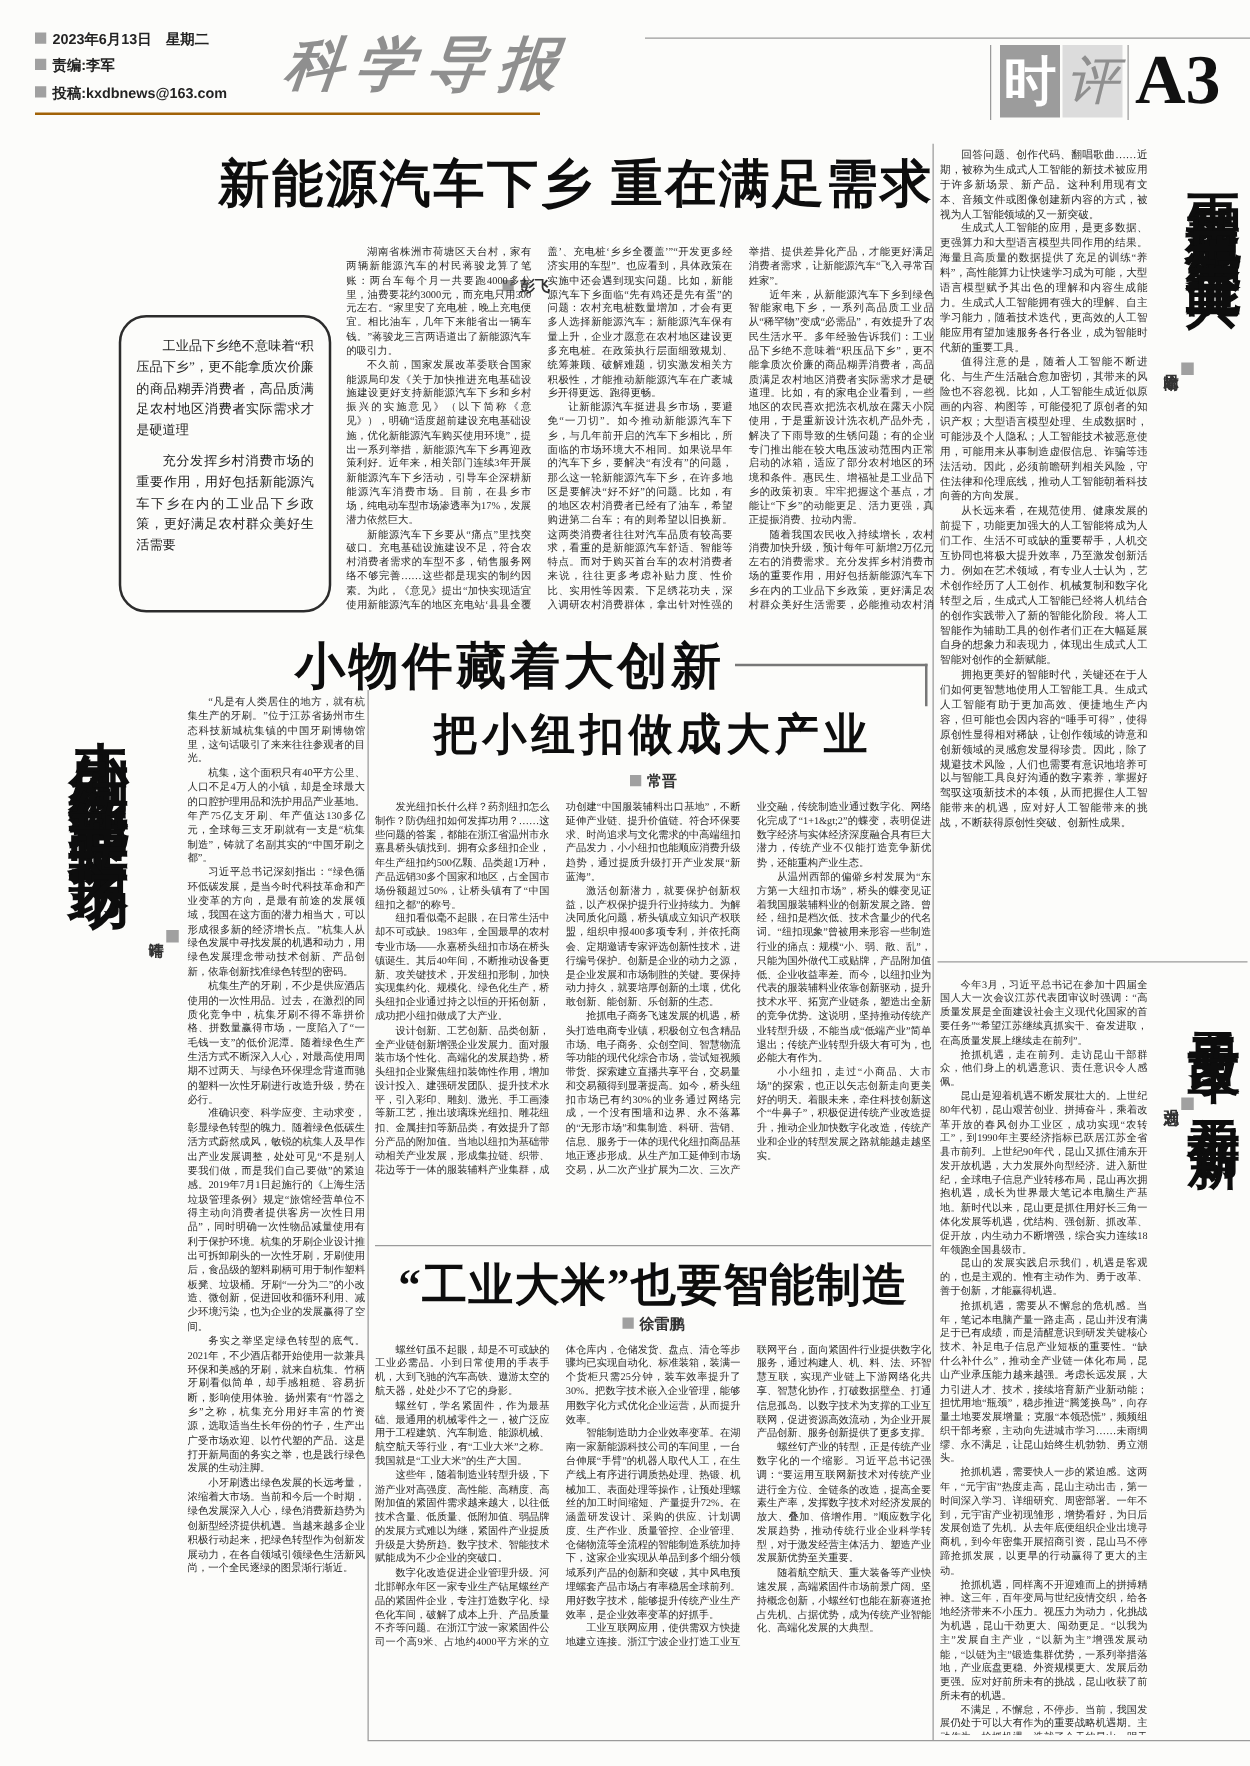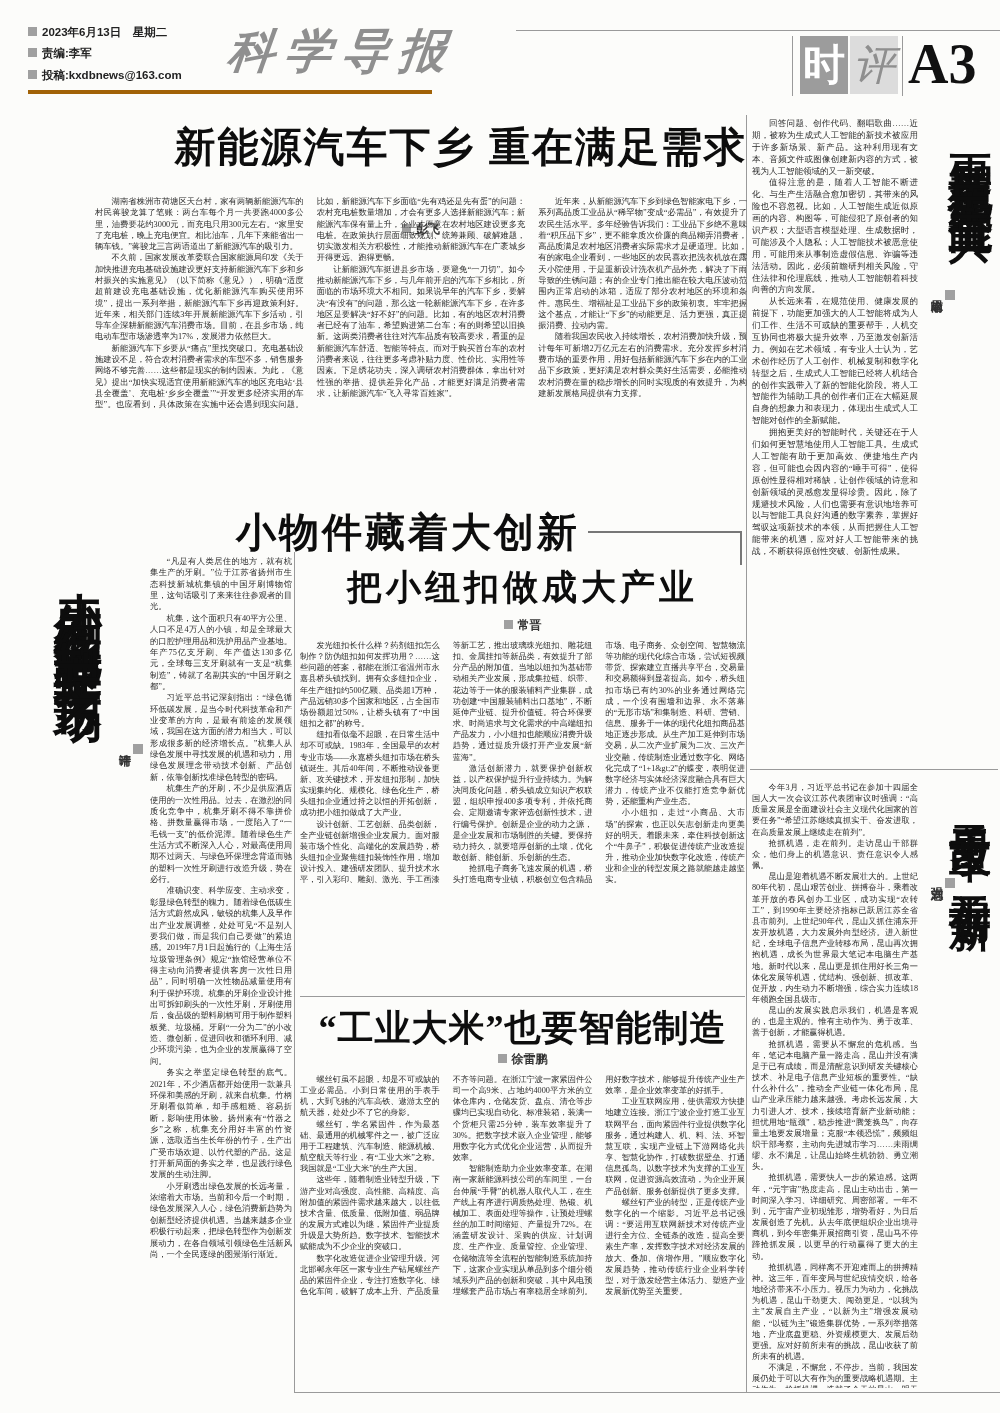--- a/index.html
+++ b/index.html
@@ -7,21 +7,21 @@
   .page {
     position:relative; width:1000px; height:1413px; margin:0 auto;
     background:#fcfcfa; color:#1c1c1c; overflow:hidden;
     font-family:"Liberation Serif", serif;
     box-shadow:0 0 6px rgba(0,0,0,.25);
   }
   .hline, .vline { position:absolute; background:#9a9a9a; }
   
   .hdr-left { position:absolute; left:28px; top:22px; width:404px;
     font-family:"Liberation Sans", sans-serif; font-size:11.5px; font-weight:bold;
-    line-height:1.85; color:#222; border-bottom:4px solid #a16207; padding-bottom:4px; }
+    line-height:1.85; color:#222; border-bottom:2px solid #a16207; padding-bottom:4px; }
   .sq { display:inline-block; width:9px; height:9px; background:#a0a0a0; margin-right:5px; }
   .masthead { position:absolute; left:228px; top:20px; font-size:47px; font-weight:bold;
     font-style:italic; color:#8f8f8f; letter-spacing:10px; transform:skewX(-6deg);
     font-family:"Liberation Serif", serif; }
   .sec-box { position:absolute; top:36px; height:58px; width:48px; text-align:center;
     font-size:42px; line-height:58px; }
   .sec-box.dark { left:800px; background:#9c9c9c; color:#ffffff; font-weight:bold;
     font-family:"Liberation Sans", sans-serif; }
   .sec-box.lite { left:850px; background:#dcdcdc; color:#8f8f8f; font-style:italic;
     font-family:"Liberation Serif", serif; }
@@ -114,33 +114,40 @@
   <div class="hline" style="left:750px; top:769px; width:248px; height:1px;"></div>
   <div class="vline" style="left:294px; top:552px; width:1px; height:840px;"></div>
   <div class="hline" style="left:300px; top:996px; width:445px; height:1px;"></div>
   <div class="hline" style="left:294px; top:1392px; width:706px; height:1px;"></div>
   <div class="banner-bracket"></div>
 
   <div class="nev-title">新能源汽车下乡  重在满足需求</div>
   <div class="nev-byline byline"><span class="sq"></span><span>彭飞</span></div>
 
   <div class="nev-body">
+    <div class="nev-quote-col">
+      <div class="nev-quote">
+        <p>工业品下乡绝不意味着“积压品下乡”，更不能拿质次价廉的商品糊弄消费者，高品质满足农村地区消费者实际需求才是硬道理</p>
+        <p>充分发挥乡村消费市场的重要作用，用好包括新能源汽车下乡在内的工业品下乡政策，更好满足农村群众美好生活需要</p>
+      </div>
+    </div>
     <div class="nev-text bodytext">
       <p>湖南省株洲市荷塘区天台村，家有两辆新能源汽车的村民蒋骏龙算了笔账：两台车每个月一共要跑4000多公里，油费要花约3000元，而充电只用300元左右。“家里安了充电桩，晚上充电便宜。相比油车，几年下来能省出一辆车钱。”蒋骏龙三言两语道出了新能源汽车的吸引力。</p>
       <p>不久前，国家发展改革委联合国家能源局印发《关于加快推进充电基础设施建设更好支持新能源汽车下乡和乡村振兴的实施意见》（以下简称《意见》），明确“适度超前建设充电基础设施，优化新能源汽车购买使用环境”，提出一系列举措，新能源汽车下乡再迎政策利好。近年来，相关部门连续3年开展新能源汽车下乡活动，引导车企深耕新能源汽车消费市场。目前，在县乡市场，纯电动车型市场渗透率为17%，发展潜力依然巨大。</p>
       <p>新能源汽车下乡要从“痛点”里找突破口。充电基础设施建设不足，符合农村消费者需求的车型不多，销售服务网络不够完善……这些都是现实的制约因素。为此，《意见》提出“加快实现适宜使用新能源汽车的地区充电站‘县县全覆盖’、充电桩‘乡乡全覆盖’”“开发更多经济实用的车型”。也应看到，具体政策在实施中还会遇到现实问题。比如，新能源汽车下乡面临“先有鸡还是先有蛋”的问题：农村充电桩数量增加，才会有更多人选择新能源汽车；新能源汽车保有量上升，企业才愿意在农村地区建设更多充电桩。在政策执行层面细致规划、统筹兼顾、破解难题，切实激发相关方积极性，才能推动新能源汽车在广袤城乡开得更远、跑得更畅。</p>
       <p>让新能源汽车挺进县乡市场，要避免“一刀切”。如今推动新能源汽车下乡，与几年前开启的汽车下乡相比，所面临的市场环境大不相同。如果说早年的汽车下乡，要解决“有没有”的问题，那么这一轮新能源汽车下乡，在许多地区是要解决“好不好”的问题。比如，有的地区农村消费者已经有了油车，希望购进第二台车；有的则希望以旧换新。这两类消费者往往对汽车品质有较高要求，看重的是新能源汽车舒适、智能等特点。而对于购买首台车的农村消费者来说，往往更多考虑补贴力度、性价比、实用性等因素。下足绣花功夫，深入调研农村消费群体，拿出针对性强的举措、提供差异化产品，才能更好满足消费者需求，让新能源汽车“飞入寻常百姓家”。</p>
       <p>近年来，从新能源汽车下乡到绿色智能家电下乡，一系列高品质工业品从“稀罕物”变成“必需品”，有效提升了农民生活水平。多年经验告诉我们：工业品下乡绝不意味着“积压品下乡”，更不能拿质次价廉的商品糊弄消费者，高品质满足农村地区消费者实际需求才是硬道理。比如，有的家电企业看到，一些地区的农民喜欢把洗衣机放在露天小院使用，于是重新设计洗衣机产品外壳，解决了下雨导致的生锈问题；有的企业专门推出能在较大电压波动范围内正常启动的冰箱，适应了部分农村地区的环境和条件。惠民生、增福祉是工业品下乡的政策初衷。牢牢把握这个基点，才能让“下乡”的动能更足、活力更强，真正提振消费、拉动内需。</p>
       <p>随着我国农民收入持续增长，农村消费加快升级，预计每年可新增2万亿元左右的消费需求。充分发挥乡村消费市场的重要作用，用好包括新能源汽车下乡在内的工业品下乡政策，更好满足农村群众美好生活需要，必能推动农村消费在量的稳步增长的同时实现质的有效提升，为构建新发展格局提供有力支撑。</p>
     </div>
   </div>
 
   <div class="ai-wrap">
     <div class="ai-body bodytext">
       <p>回答问题、创作代码、翻唱歌曲……近期，被称为生成式人工智能的新技术被应用于许多新场景、新产品。这种利用现有文本、音频文件或图像创建新内容的方式，被视为人工智能领域的又一新突破。</p>
+      <p>生成式人工智能的应用，是更多数据、更强算力和大型语言模型共同作用的结果。海量且高质量的数据提供了充足的训练“养料”，高性能算力让快速学习成为可能，大型语言模型赋予其出色的理解和内容生成能力。生成式人工智能拥有强大的理解、自主学习能力，随着技术迭代，更高效的人工智能应用有望加速服务各行各业，成为智能时代新的重要工具。</p>
       <p>值得注意的是，随着人工智能不断进化、与生产生活融合愈加密切，其带来的风险也不容忽视。比如，人工智能生成近似原画的内容、构图等，可能侵犯了原创者的知识产权；大型语言模型处理、生成数据时，可能涉及个人隐私；人工智能技术被恶意使用，可能用来从事制造虚假信息、诈骗等违法活动。因此，必须前瞻研判相关风险，守住法律和伦理底线，推动人工智能朝着科技向善的方向发展。</p>
       <p>从长远来看，在规范使用、健康发展的前提下，功能更加强大的人工智能将成为人们工作、生活不可或缺的重要帮手，人机交互协同也将极大提升效率，乃至激发创新活力。例如在艺术领域，有专业人士认为，艺术创作经历了人工创作、机械复制和数字化转型之后，生成式人工智能已经将人机结合的创作实践带入了新的智能化阶段。将人工智能作为辅助工具的创作者们正在大幅延展自身的想象力和表现力，体现出生成式人工智能对创作的全新赋能。</p>
       <p>拥抱更美好的智能时代，关键还在于人们如何更智慧地使用人工智能工具。生成式人工智能有助于更加高效、便捷地生产内容，但可能也会因内容的“唾手可得”，使得原创性显得相对稀缺，让创作领域的诗意和创新领域的灵感愈发显得珍贵。因此，除了规避技术风险，人们也需要有意识地培养可以与智能工具良好沟通的数字素养，掌握好驾驭这项新技术的本领，从而把握住人工智能带来的机遇，应对好人工智能带来的挑战，不断获得原创性突破、创新性成果。</p>
     </div>
     <div class="ai-byline vert vbyline"><span class="vsq"></span><span>喻思南</span></div>
     <div class="ai-title vert">更智慧地使用人工智能工具</div>
   </div>
 
   <div class="banner">小物件藏着大创新</div>
 
@@ -159,33 +166,35 @@
   </div>
 
   <div class="btn-title">把小纽扣做成大产业</div>
   <div class="btn-byline byline"><span class="sq"></span><span>常晋</span></div>
   <div class="btn-body bodytext">
     <p>发光纽扣长什么样？药剂纽扣怎么制作？防伪纽扣如何发挥功用？……这些问题的答案，都能在浙江省温州市永嘉县桥头镇找到。拥有众多纽扣企业，年生产纽扣约500亿颗、品类超1万种，产品远销30多个国家和地区，占全国市场份额超过50%，让桥头镇有了“中国纽扣之都”的称号。</p>
     <p>纽扣看似毫不起眼，在日常生活中却不可或缺。1983年，全国最早的农村专业市场——永嘉桥头纽扣市场在桥头镇诞生。其后40年间，不断推动设备更新、攻关键技术，开发纽扣形制，加快实现集约化、规模化、绿色化生产，桥头纽扣企业通过持之以恒的开拓创新，成功把小纽扣做成了大产业。</p>
     <p>设计创新、工艺创新、品类创新，全产业链创新增强企业发展力。面对服装市场个性化、高端化的发展趋势，桥头纽扣企业聚焦纽扣装饰性作用，增加设计投入、建强研发团队、提升技术水平，引入彩印、雕刻、激光、手工画漆等新工艺，推出玻璃珠光纽扣、雕花纽扣、金属挂扣等新品类，有效提升了部分产品的附加值。当地以纽扣为基础带动相关产业发展，形成集拉链、织带、花边等于一体的服装辅料产业集群，成功创建“中国服装辅料出口基地”，不断延伸产业链、提升价值链。符合环保要求、时尚追求与文化需求的中高端纽扣产品发力，小小纽扣也能顺应消费升级趋势，通过提质升级打开产业发展“新蓝海”。</p>
     <p>激活创新潜力，就要保护创新权益，以产权保护提升行业持续力。为解决同质化问题，桥头镇成立知识产权联盟，组织申报400多项专利，并依托商会、定期邀请专家评选创新性技术，进行编号保护。创新是企业的动力之源，是企业发展和市场制胜的关键。要保持动力持久，就要培厚创新的土壤，优化敢创新、能创新、乐创新的生态。</p>
     <p>抢抓电子商务飞速发展的机遇，桥头打造电商专业镇，积极创立包含精品市场、电子商务、众创空间、智慧物流等功能的现代化综合市场，尝试短视频带货、探索建立直播共享平台，交易量和交易额得到显著提高。如今，桥头纽扣市场已有约30%的业务通过网络完成，一个没有围墙和边界、永不落幕的“无形市场”和集制造、科研、营销、信息、服务于一体的现代化纽扣商品基地正逐步形成。从生产加工延伸到市场交易，从二次产业扩展为二次、三次产业交融，传统制造业通过数字化、网络化完成了“1+1&amp;gt;2”的蝶变，表明促进数字经济与实体经济深度融合具有巨大潜力，传统产业不仅能打造竞争新优势，还能重构产业生态。</p>
+    <p>从温州西部的偏僻乡村发展为“东方第一大纽扣市场”，桥头的蝶变见证着我国服装辅料业的创新发展之路。曾经，纽扣是档次低、技术含量少的代名词。“纽扣现象”曾被用来形容一些制造行业的痛点：规模“小、弱、散、乱”，只能为国外做代工或贴牌，产品附加值低、企业收益率差。而今，以纽扣业为代表的服装辅料业依靠创新驱动，提升技术水平、拓宽产业链条，塑造出全新的竞争优势。这说明，坚持推动传统产业转型升级，不能当成“低端产业”简单退出；传统产业转型升级大有可为，也必能大有作为。</p>
     <p>小小纽扣，走过“小商品、大市场”的探索，也正以矢志创新走向更美好的明天。着眼未来，牵住科技创新这个“牛鼻子”，积极促进传统产业改造提升，推动企业加快数字化改造，传统产业和企业的转型发展之路就能越走越坚实。</p>
   </div>
 
   <div class="rice-title">“工业大米”也要智能制造</div>
   <div class="rice-byline byline"><span class="sq"></span><span>徐雷鹏</span></div>
   <div class="rice-body bodytext">
     <p>螺丝钉虽不起眼，却是不可或缺的工业必需品。小到日常使用的手表手机，大到飞驰的汽车高铁、遨游太空的航天器，处处少不了它的身影。</p>
     <p>螺丝钉，学名紧固件，作为最基础、最通用的机械零件之一，被广泛应用于工程建筑、汽车制造、能源机械、航空航天等行业，有“工业大米”之称。我国就是“工业大米”的生产大国。</p>
     <p>这些年，随着制造业转型升级，下游产业对高强度、高性能、高精度、高附加值的紧固件需求越来越大，以往低技术含量、低质量、低附加值、弱品牌的发展方式难以为继，紧固件产业提质升级是大势所趋。数字技术、智能技术赋能成为不少企业的突破口。</p>
     <p>数字化改造促进企业管理升级。河北邯郸永年区一家专业生产钻尾螺丝产品的紧固件企业，专注打造数字化、绿色化车间，破解了成本上升、产品质量不齐等问题。在浙江宁波一家紧固件公司一个高9米、占地约4000平方米的立体仓库内，仓储发货、盘点、清仓等步骤均已实现自动化、标准装箱，装满一个货柜只需25分钟，装车效率提升了30%。把数字技术嵌入企业管理，能够用数字化方式优化企业运营，从而提升效率。</p>
     <p>智能制造助力企业效率变革。在湖南一家新能源科技公司的车间里，一台台伸展“手臂”的机器人取代人工，在生产线上有序进行调质热处理、热锻、机械加工、表面处理等操作，让预处理螺丝的加工时间缩短、产量提升72%。在涵盖研发设计、采购的供应、计划调度、生产作业、质量管控、企业管理、仓储物流等全流程的智能制造系统加持下，这家企业实现从单品到多个细分领域系列产品的创新和突破，其中风电预埋螺套产品市场占有率稳居全球前列。用好数字技术，能够提升传统产业生产效率，是企业效率变革的好抓手。</p>
     <p>工业互联网应用，使供需双方快捷地建立连接。浙江宁波企业打造工业互联网平台，面向紧固件行业提供数字化服务，通过构建人、机、料、法、环智慧互联，实现产业链上下游网络化共享、智慧化协作，打破数据壁垒、打通信息孤岛。以数字技术为支撑的工业互联网，促进资源高效流动，为企业开展产品创新、服务创新提供了更多支撑。</p>
     <p>螺丝钉产业的转型，正是传统产业数字化的一个缩影。习近平总书记强调：“要运用互联网新技术对传统产业进行全方位、全链条的改造，提高全要素生产率，发挥数字技术对经济发展的放大、叠加、倍增作用。”顺应数字化发展趋势，推动传统行业企业科学转型，对于激发经营主体活力、塑造产业发展新优势至关重要。</p>
+    <p>随着航空航天、重大装备等产业快速发展，高端紧固件市场前景广阔。坚持概念创新，小螺丝钉也能在新赛道抢占先机、占据优势，成为传统产业智能化、高端化发展的大典型。</p>
   </div>
 
   <div class="rf-wrap">
     <div class="rf-body bodytext">
       <p>今年3月，习近平总书记在参加十四届全国人大一次会议江苏代表团审议时强调：“高质量发展是全面建设社会主义现代化国家的首要任务”“希望江苏继续真抓实干、奋发进取，在高质量发展上继续走在前列”。</p>
       <p>抢抓机遇，走在前列。走访昆山干部群众，他们身上的机遇意识、责任意识令人感佩。</p>
       <p>昆山是迎着机遇不断发展壮大的。上世纪80年代初，昆山艰苦创业、拼搏奋斗，乘着改革开放的春风创办工业区，成功实现“农转工”，到1990年主要经济指标已跃居江苏全省县市前列。上世纪90年代，昆山又抓住浦东开发开放机遇，大力发展外向型经济。进入新世纪，全球电子信息产业转移布局，昆山再次拥抱机遇，成长为世界最大笔记本电脑生产基地。新时代以来，昆山更是抓住用好长三角一体化发展等机遇，优结构、强创新、抓改革、促开放，内生动力不断增强，综合实力连续18年领跑全国县级市。</p>
       <p>昆山的发展实践启示我们，机遇是客观的，也是主观的。惟有主动作为、勇于改革、善于创新，才能赢得机遇。</p>
       <p>抢抓机遇，需要从不懈怠的危机感。当年，笔记本电脑产量一路走高，昆山并没有满足于已有成绩，而是清醒意识到研发关键核心技术、补足电子信息产业短板的重要性。“缺什么补什么”，推动全产业链一体化布局，昆山产业承压能力越来越强。考虑长远发展，大力引进人才、技术，接续培育新产业新动能；担忧用地“瓶颈”，稳步推进“腾笼换鸟”，向存量土地要发展增量；克服“本领恐慌”，频频组织干部考察，主动向先进城市学习……未雨绸缪、永不满足，让昆山始终生机勃勃、勇立潮头。</p>
       <p>抢抓机遇，需要快人一步的紧迫感。这两年，“元宇宙”热度走高，昆山主动出击，第一时间深入学习、详细研究、周密部署。一年不到，元宇宙产业初现雏形，增势看好，为日后发展创造了先机。从去年底便组织企业出境寻商机，到今年密集开展招商引资，昆山马不停蹄抢抓发展，以更早的行动赢得了更大的主动。</p>

